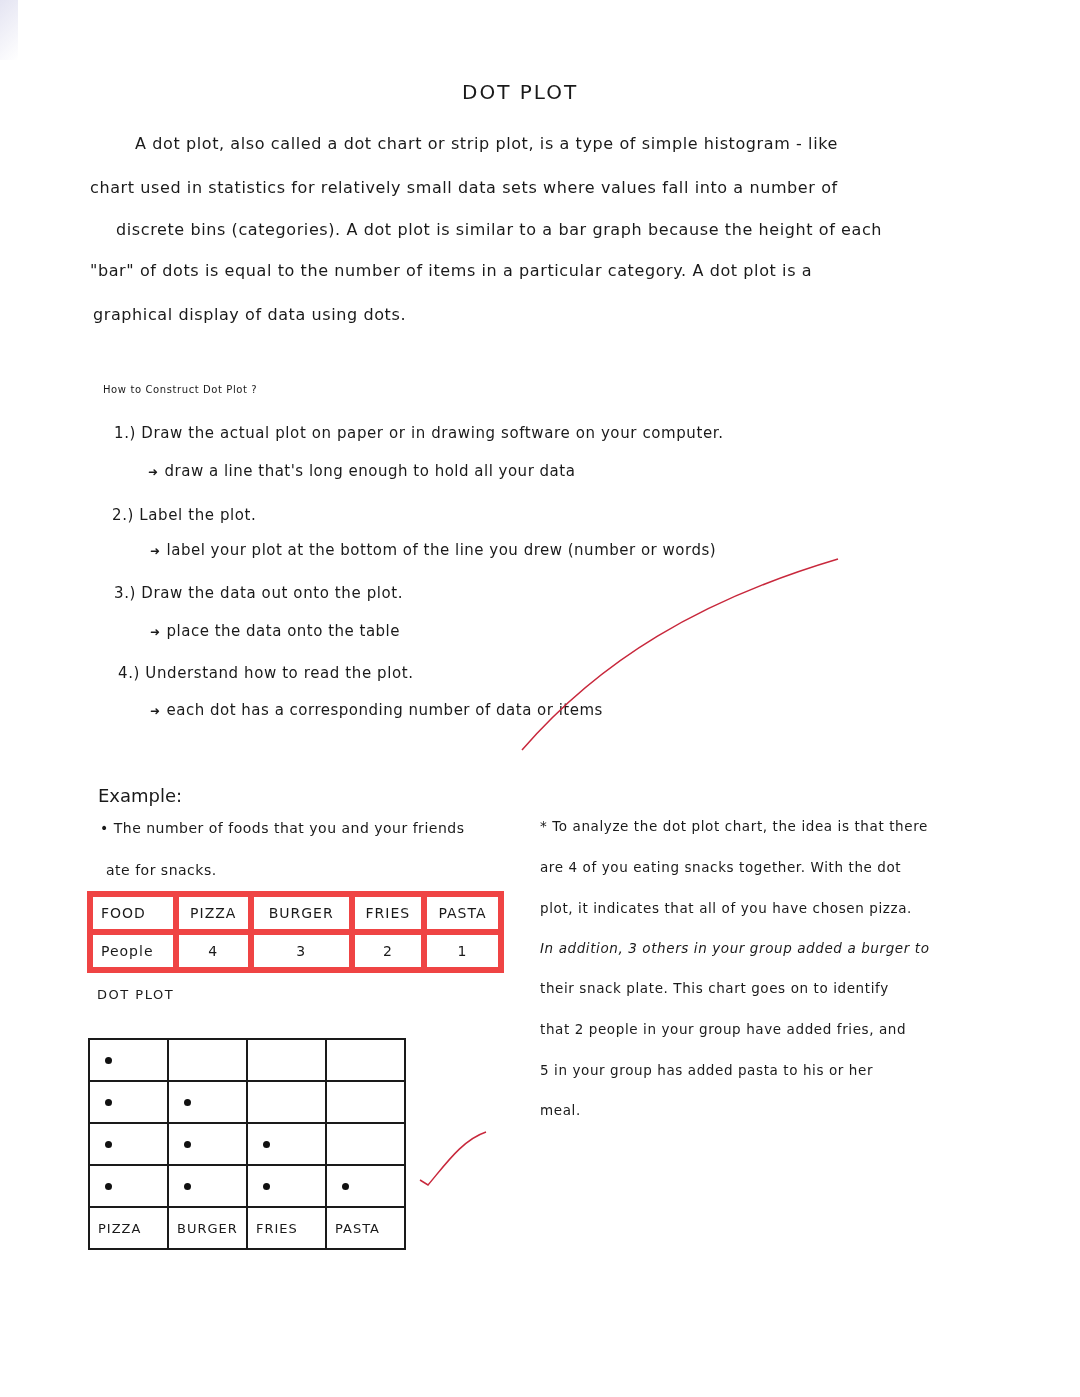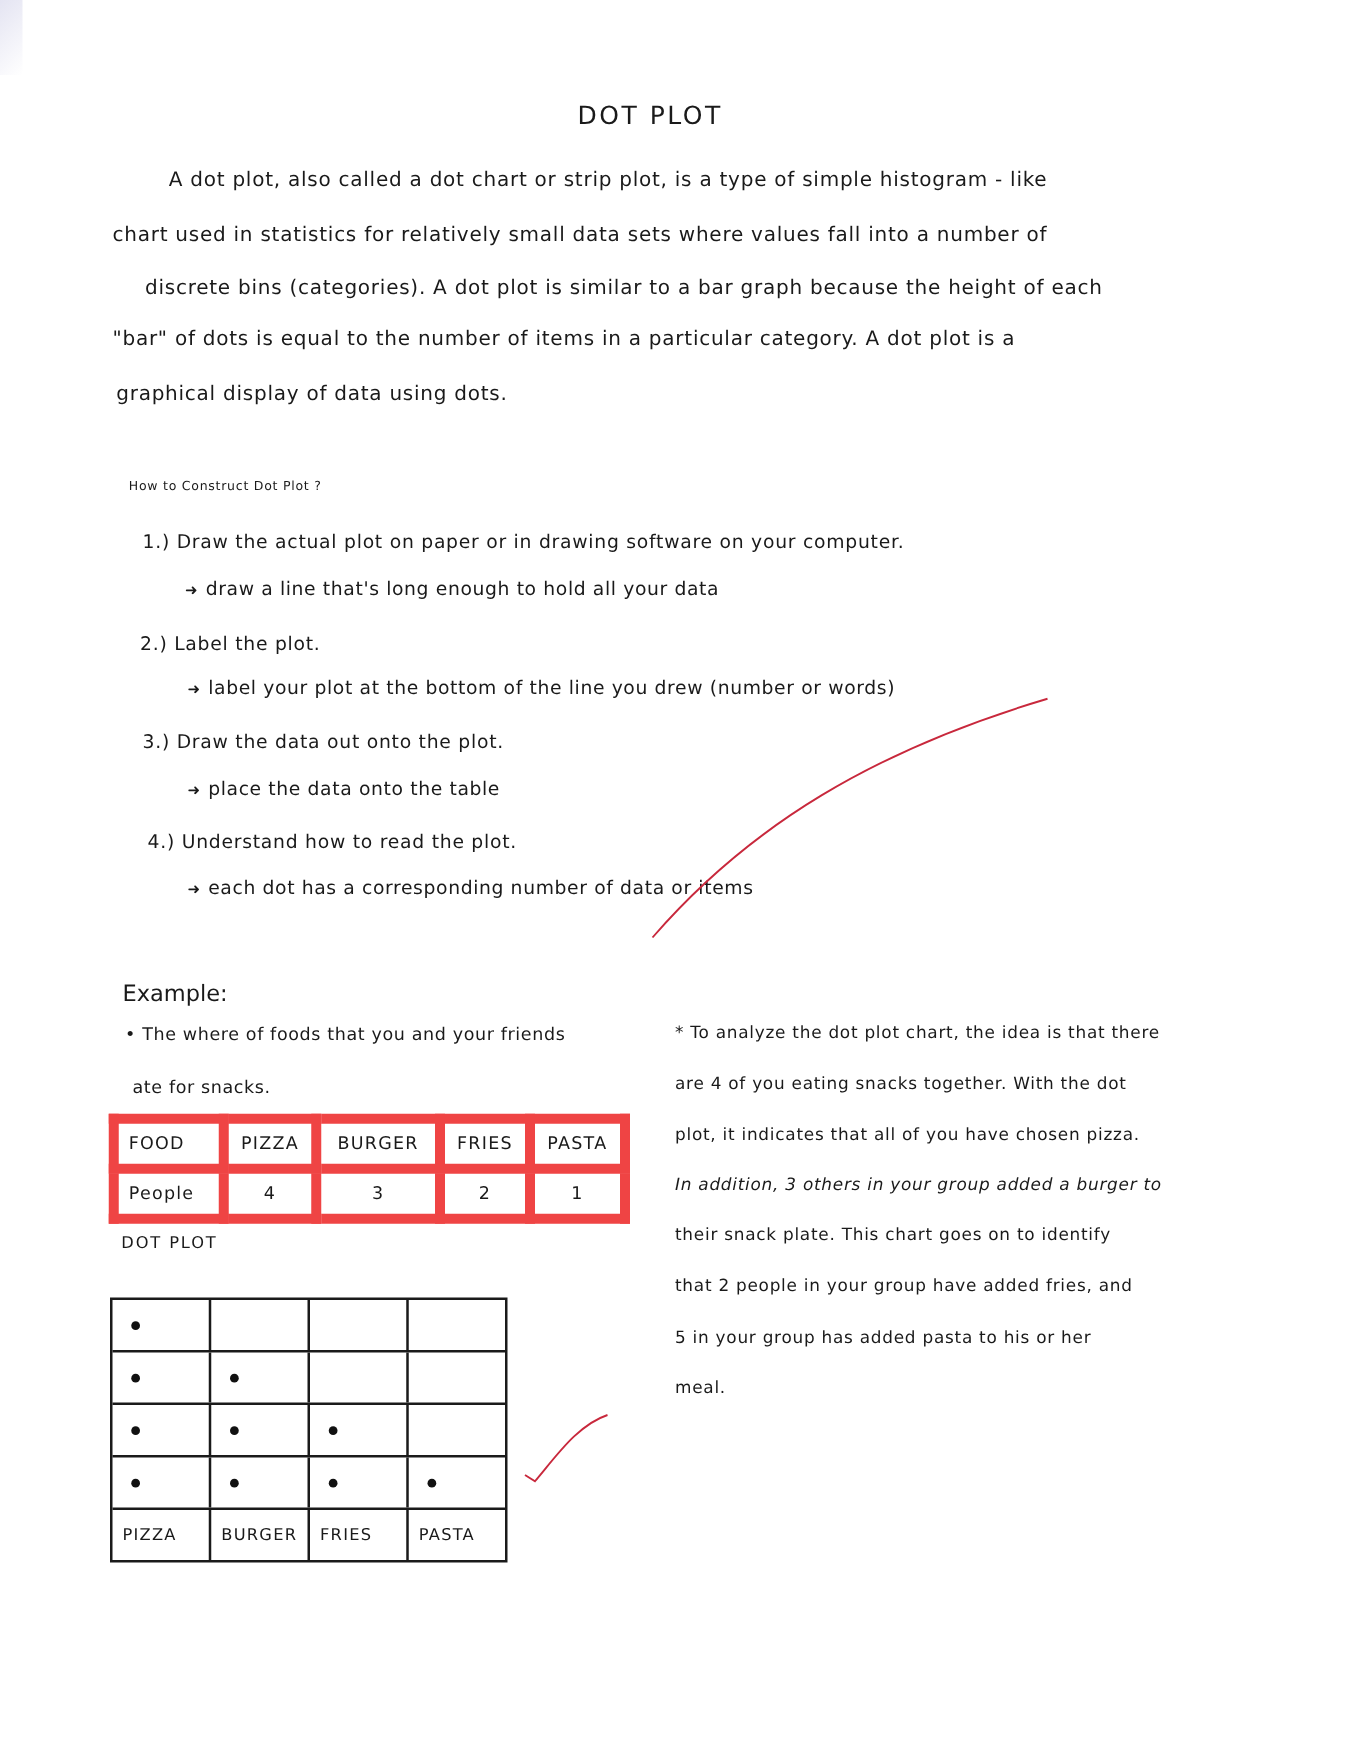--- a/index.html
+++ b/index.html
@@ -68,21 +68,21 @@
       white-space: nowrap;
     }
     table.food-table {
       position: absolute;
       left: 87px; top: 891px;
       width: 417px;
       border-collapse: collapse;
       font-size: 14px;
     }
     table.food-table td {
-      border: 8px solid #ef4444;
+      border: 6px solid #ef4444;
       height: 32px;
       text-align: center;
       padding: 0;
       letter-spacing: 1px;
     }
     table.food-table td.row-head {
       text-align: left;
       padding-left: 8px;
       width: 72px;
     }
@@ -160,21 +160,21 @@
 <div class="step" style="left:112px; top:506px;text-align:right;">2.) Label the plot.</div>
 <div class="bullet" style="left:150px; top:541px;"><span class="arrow">➜</span><span>label your plot at the bottom of the line you drew (number or words)</span></div>
 
 <div class="step" style="left:114px; top:584px;">3.) Draw the data out onto the plot.</div>
 <div class="bullet" style="left:150px; top:622px;"><span class="arrow">➜</span><span>place the data onto the table</span></div>
 
 <div class="step" style="left:118px; top:664px;">4.) Understand how to read the plot.</div>
 <div class="bullet" style="left:150px; top:701px;"><span class="arrow">➜</span><span>each dot has a corresponding number of data or items</span></div>
 
 <div class="example-label">Example:</div>
-<div class="example-desc" style="left:100px; top:820px;">• The where of foods that you and your friends</div>
+<div class="example-desc" style="left:100px; top:820px;">• The number of foods that you and your friends</div>
 <div class="example-desc" style="left:106px; top:862px;">ate for snacks.</div>
 
 <table class="food-table">
   <tbody>
       <tr>
     <td class="row-head">FOOD</td>
     <td>PIZZA</td>
     <td>BURGER</td>
     <td>FRIES</td>
     <td>PASTA</td>

